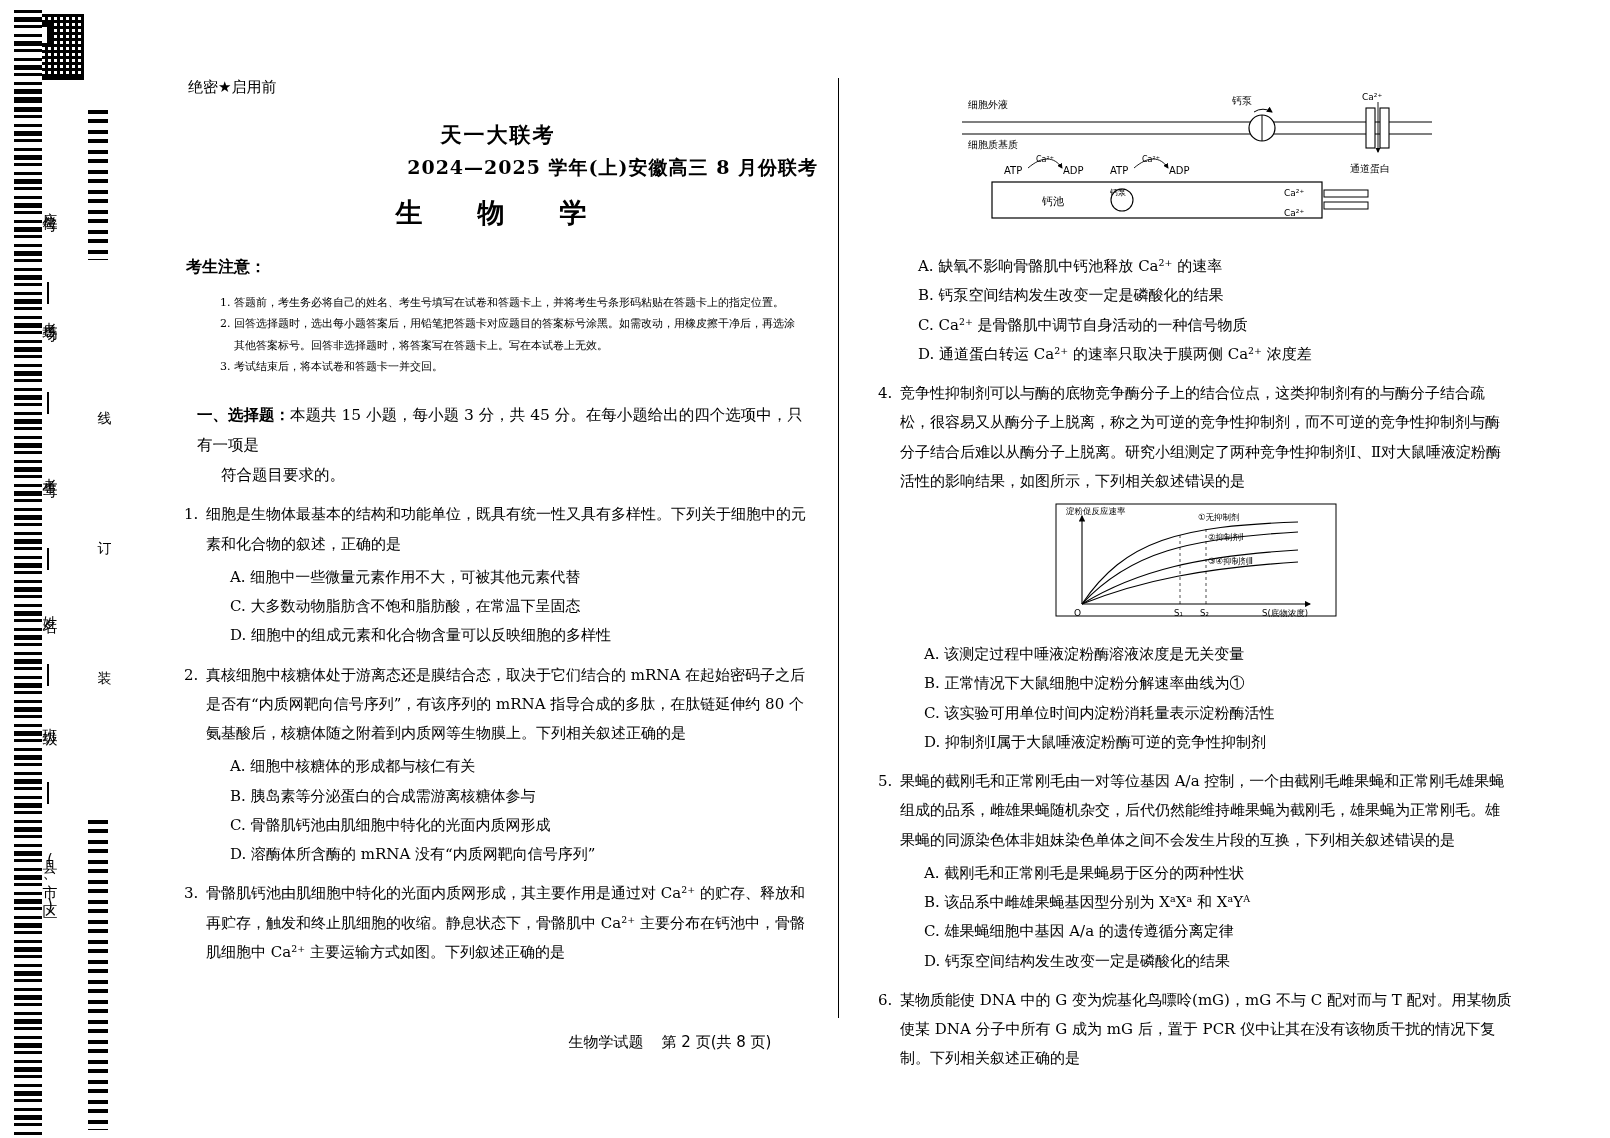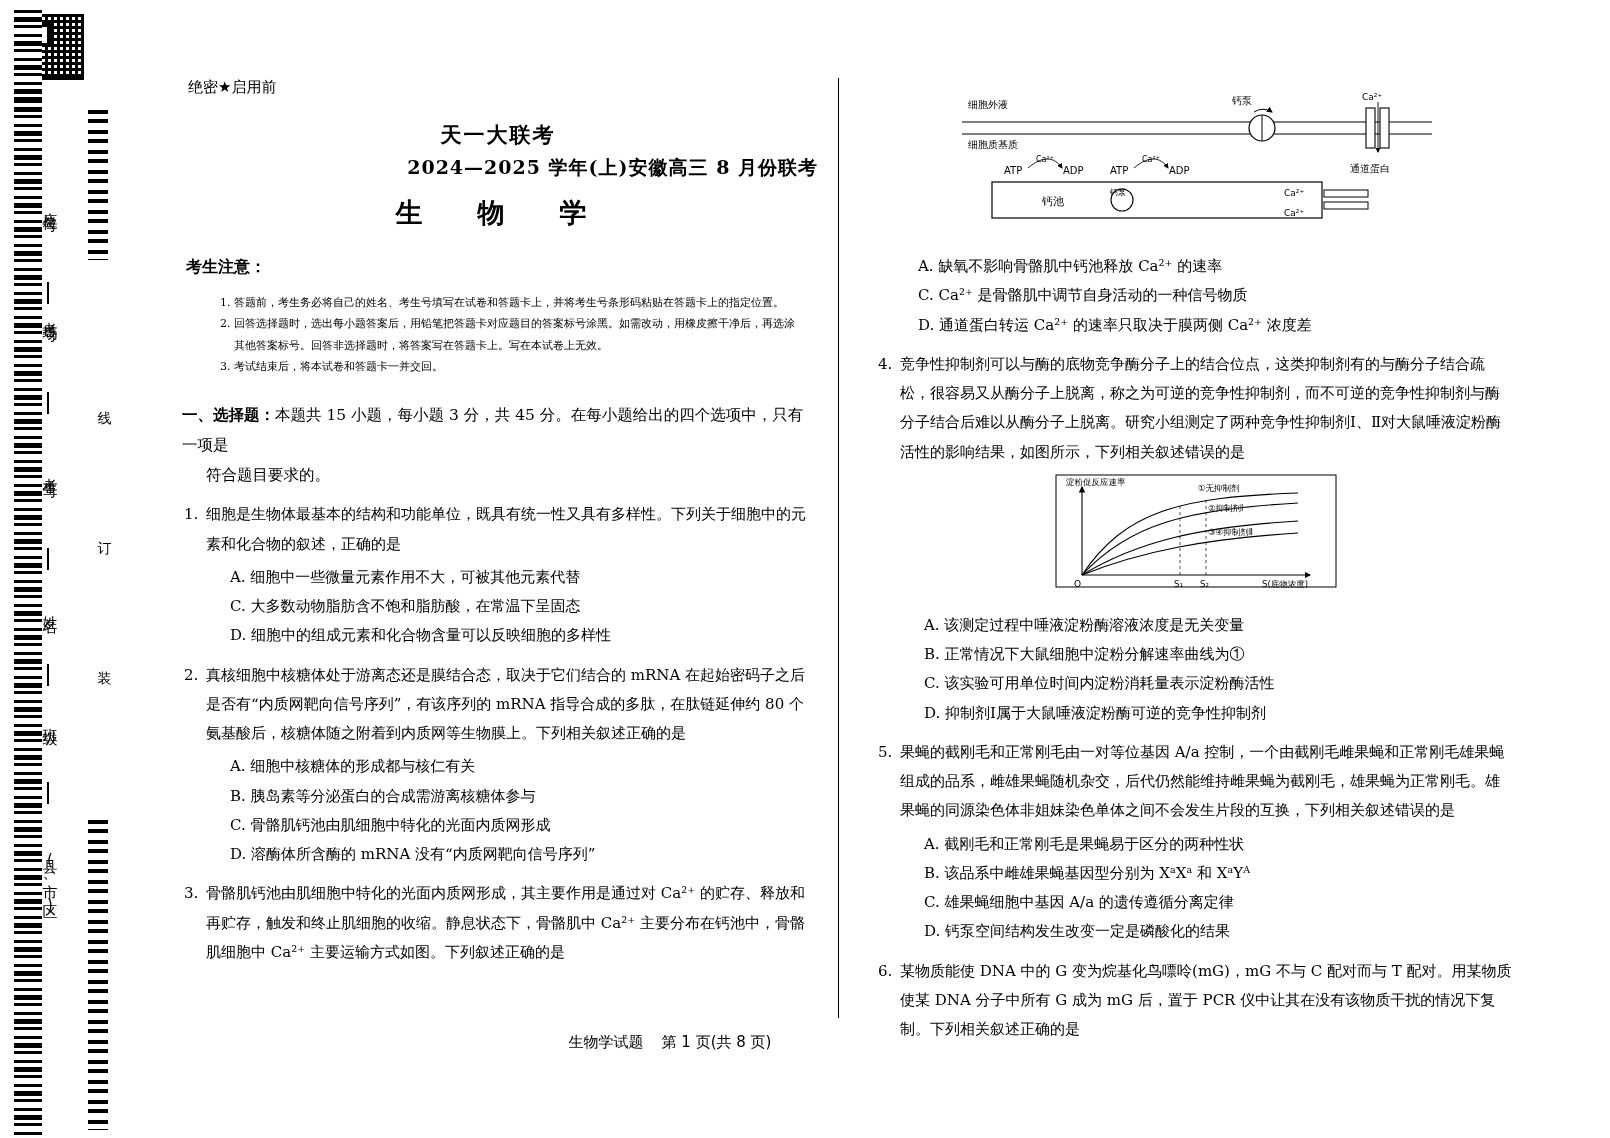--- a/index.html
+++ b/index.html
@@ -68,21 +68,21 @@
 
   .secret{font-family:"DejaVu Sans", sans-serif;font-size:15px;margin:0 0 24px 10px;}
   .exam-org{text-align:center;font-size:21px;font-weight:bold;letter-spacing:2px;margin:6px 0 6px 0;}
   .exam-name{text-align:right;font-size:19px;font-weight:bold;letter-spacing:1px;margin:0 0 14px 0;}
   .subject{text-align:center;font-size:27px;font-weight:bold;letter-spacing:14px;margin:8px 0 26px 0;}
 
   .notice-title{font-weight:bold;font-size:16px;margin:0 0 6px 8px;font-family:"DejaVu Sans", sans-serif;}
   .notice-list{margin:14px;padding:0;list-style:none;font-size:11px;line-height:1.95;}
   .notice-list li{margin:0 0 0 28px;text-indent:-14px;padding-left:14px;}
 
-  .sec-head{font-size:15.5px;line-height:1.95;margin:22px 0 6px 4px;}
+  .sec-head{font-size:15.5px;line-height:1.95;margin:22px 0 6px 19px;}
   .sec-head b{font-weight:bold;}
   .sec-head .cont{display:block;margin-left:24px;}
 
   .q{font-size:15px;line-height:1.95;margin:10px 0 0 6px;}
   .q .stem{display:block;text-indent:0;padding-left:22px;position:relative;}
   .q .num{position:absolute;left:0;top:0;}
   .opts{margin:4px 0 0 0;padding:0;list-style:none;}
   .opts li{font-size:15px;line-height:1.95;padding-left:46px;text-indent:0;}
 
   
@@ -173,21 +173,21 @@
     </div>
 
     <div class="q">
       <span class="stem">
         <span class="num">3.</span>
         <span>骨骼肌钙池由肌细胞中特化的光面内质网形成，其主要作用是通过对 Ca²⁺ 的贮存、释放和再贮存，触发和终止肌细胞的收缩。静息状态下，骨骼肌中 Ca²⁺ 主要分布在钙池中，骨骼肌细胞中 Ca²⁺ 主要运输方式如图。下列叙述正确的是</span>
       </span>
     </div>
 
     <div class="footer ft-left">
-      <span>生物学试题</span><span class="pg">第 1 页(共 8 页)</span>
+      <span>生物学试题</span><span class="pg">第 2 页(共 8 页)</span>
     </div>
   </div>
 
   <div class="col col-right">
 
     <div class="fig-box">
       <svg width="520" height="150" viewBox="0 0 520 150">
 
         <line x1="30" y1="40" x2="500" y2="40" stroke="#000" stroke-width="1.2"></line>
         <line x1="30" y1="52" x2="500" y2="52" stroke="#000" stroke-width="1.2"></line>
@@ -228,20 +228,21 @@
         <defs>
           <marker id="ah" markerWidth="6" markerHeight="6" refX="5" refY="3" orient="auto">
             <path d="M0 0 L6 3 L0 6 z" fill="#000"></path>
           </marker>
         </defs>
       </svg>
     </div>
 
     <ul class="opts" style="margin-top:20px">
       <li>A. 缺氧不影响骨骼肌中钙池释放 Ca²⁺ 的速率</li>
+      <li>B. 钙泵空间结构发生改变一定是磷酸化的结果</li>
       <li>C. Ca²⁺ 是骨骼肌中调节自身活动的一种信号物质</li>
       <li>D. 通道蛋白转运 Ca²⁺ 的速率只取决于膜两侧 Ca²⁺ 浓度差</li>
     </ul>
 
     <div class="q">
       <span class="stem">
         <span class="num">4.</span>
         <span>竞争性抑制剂可以与酶的底物竞争酶分子上的结合位点，这类抑制剂有的与酶分子结合疏松，很容易又从酶分子上脱离，称之为可逆的竞争性抑制剂，而不可逆的竞争性抑制剂与酶分子结合后难以从酶分子上脱离。研究小组测定了两种竞争性抑制剂Ⅰ、Ⅱ对大鼠唾液淀粉酶活性的影响结果，如图所示，下列相关叙述错误的是</span>
       </span>
 

